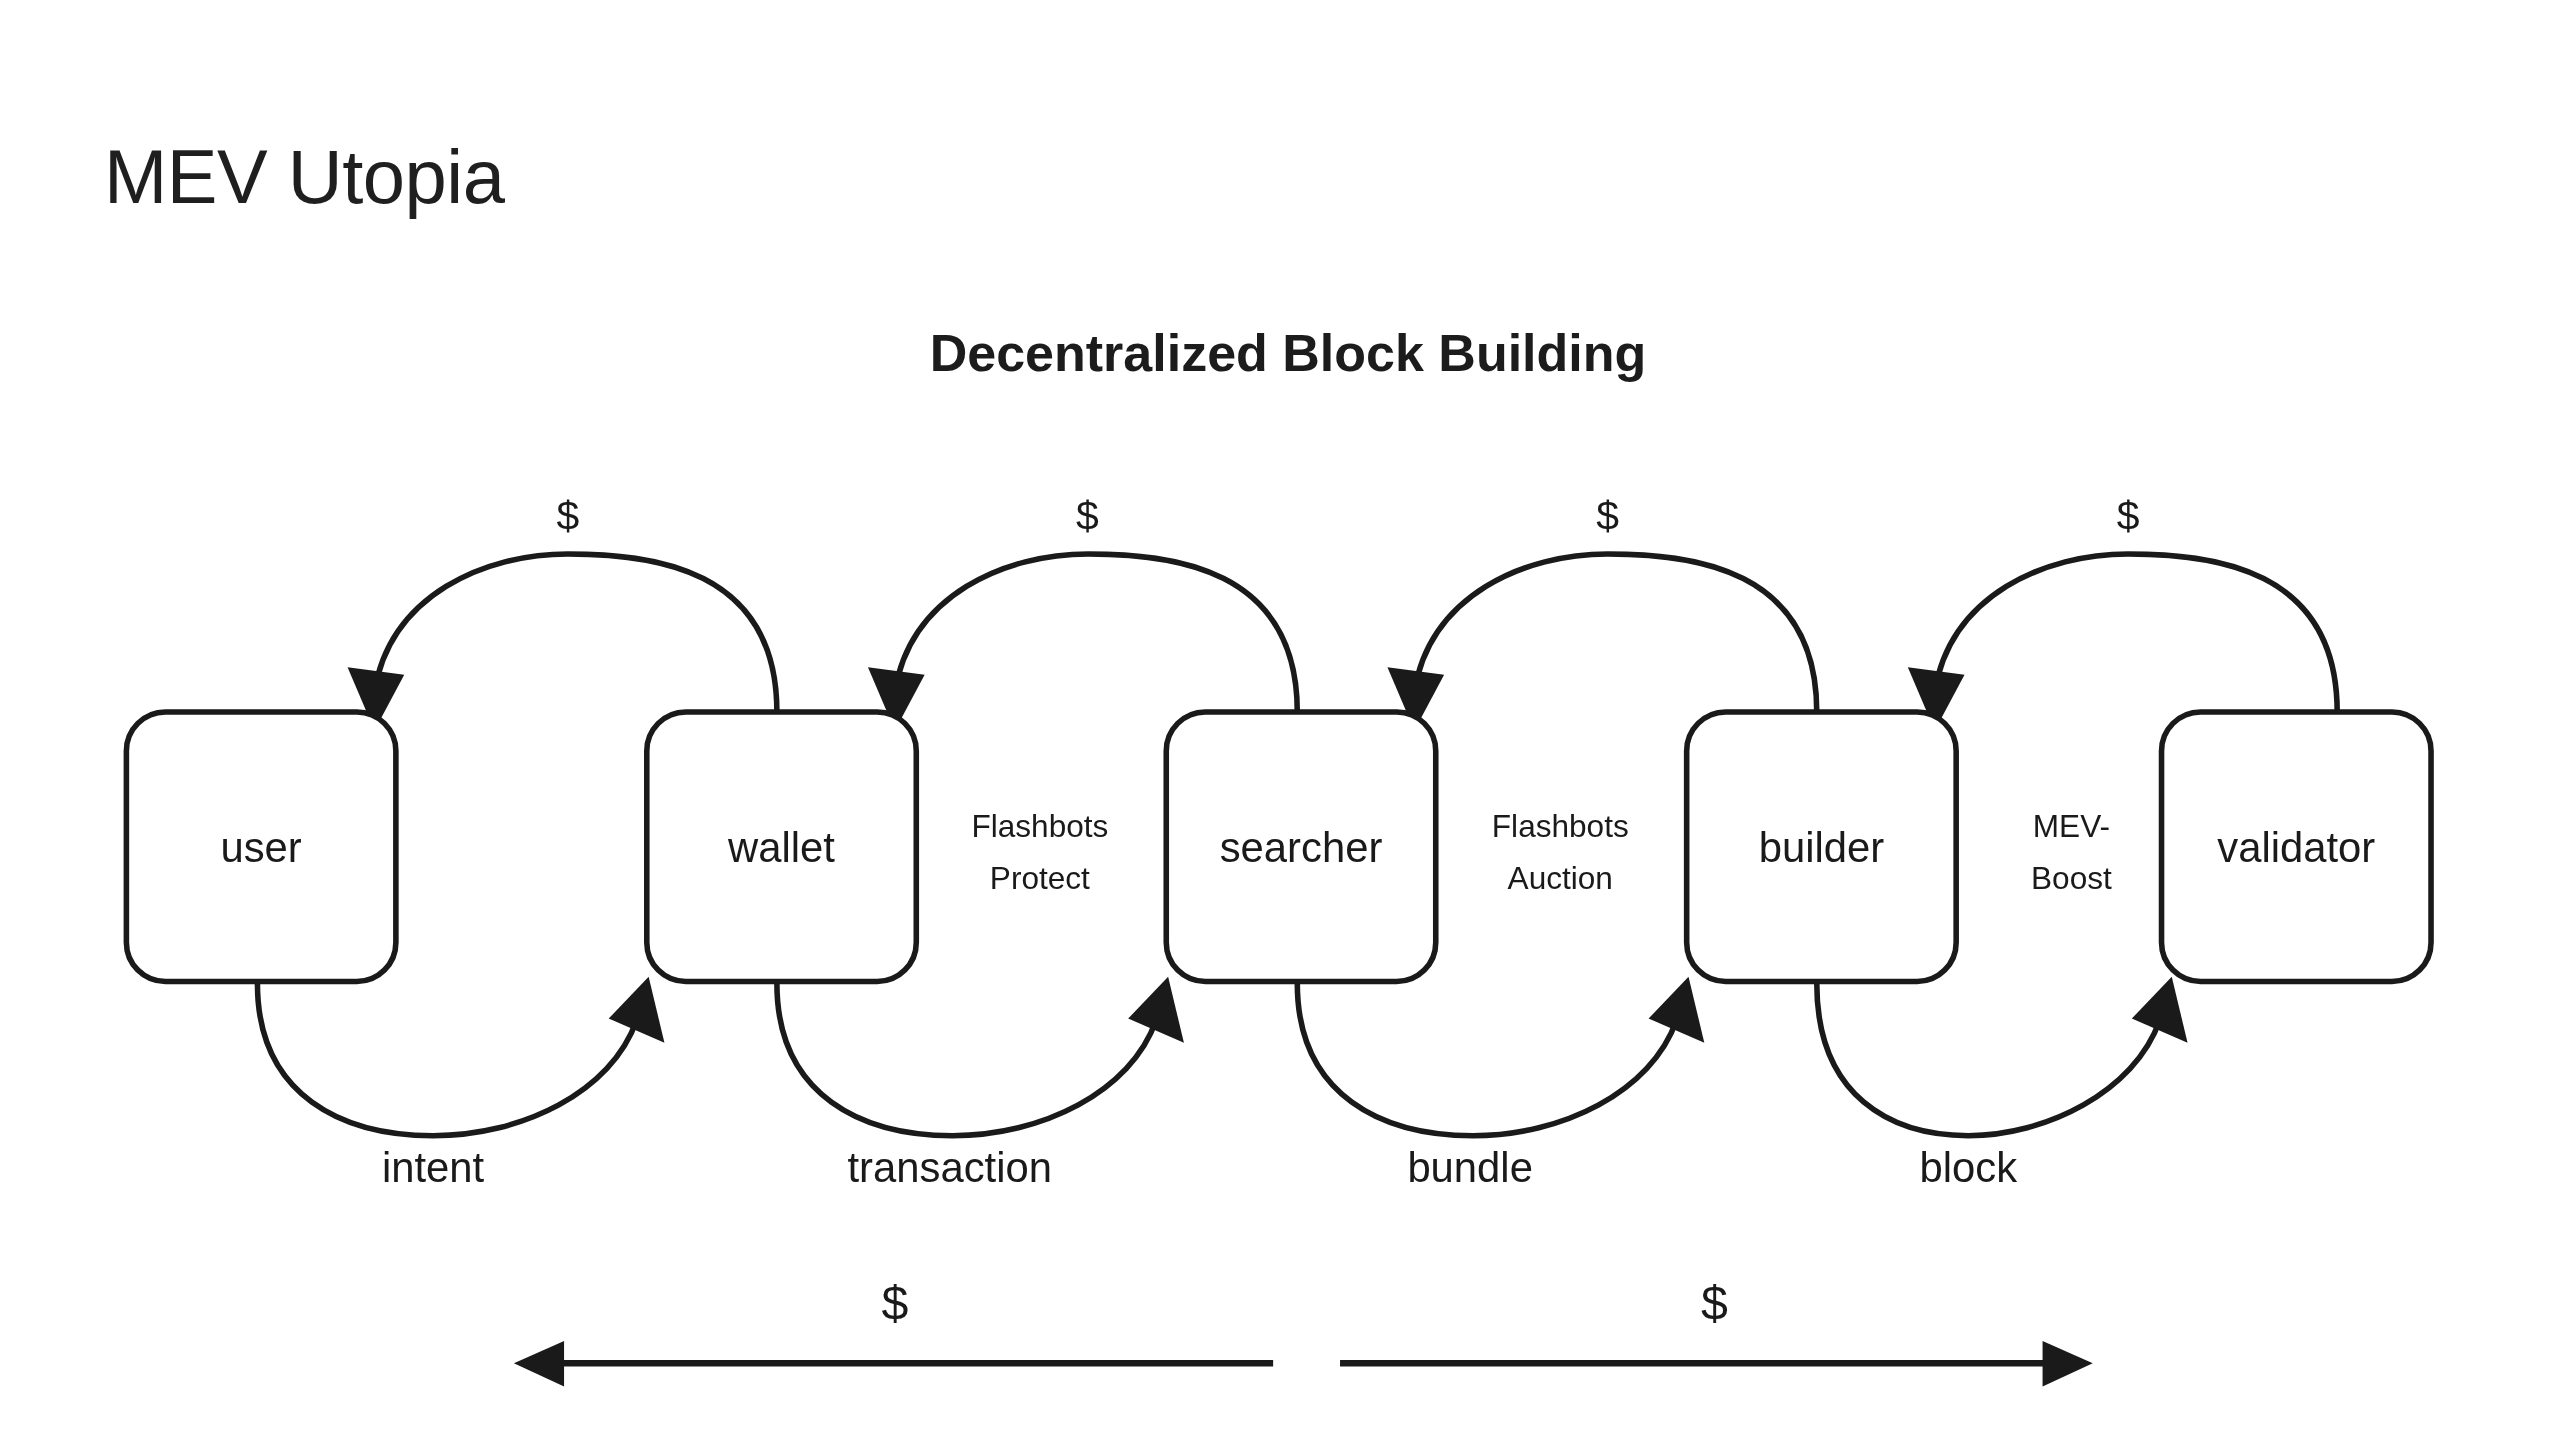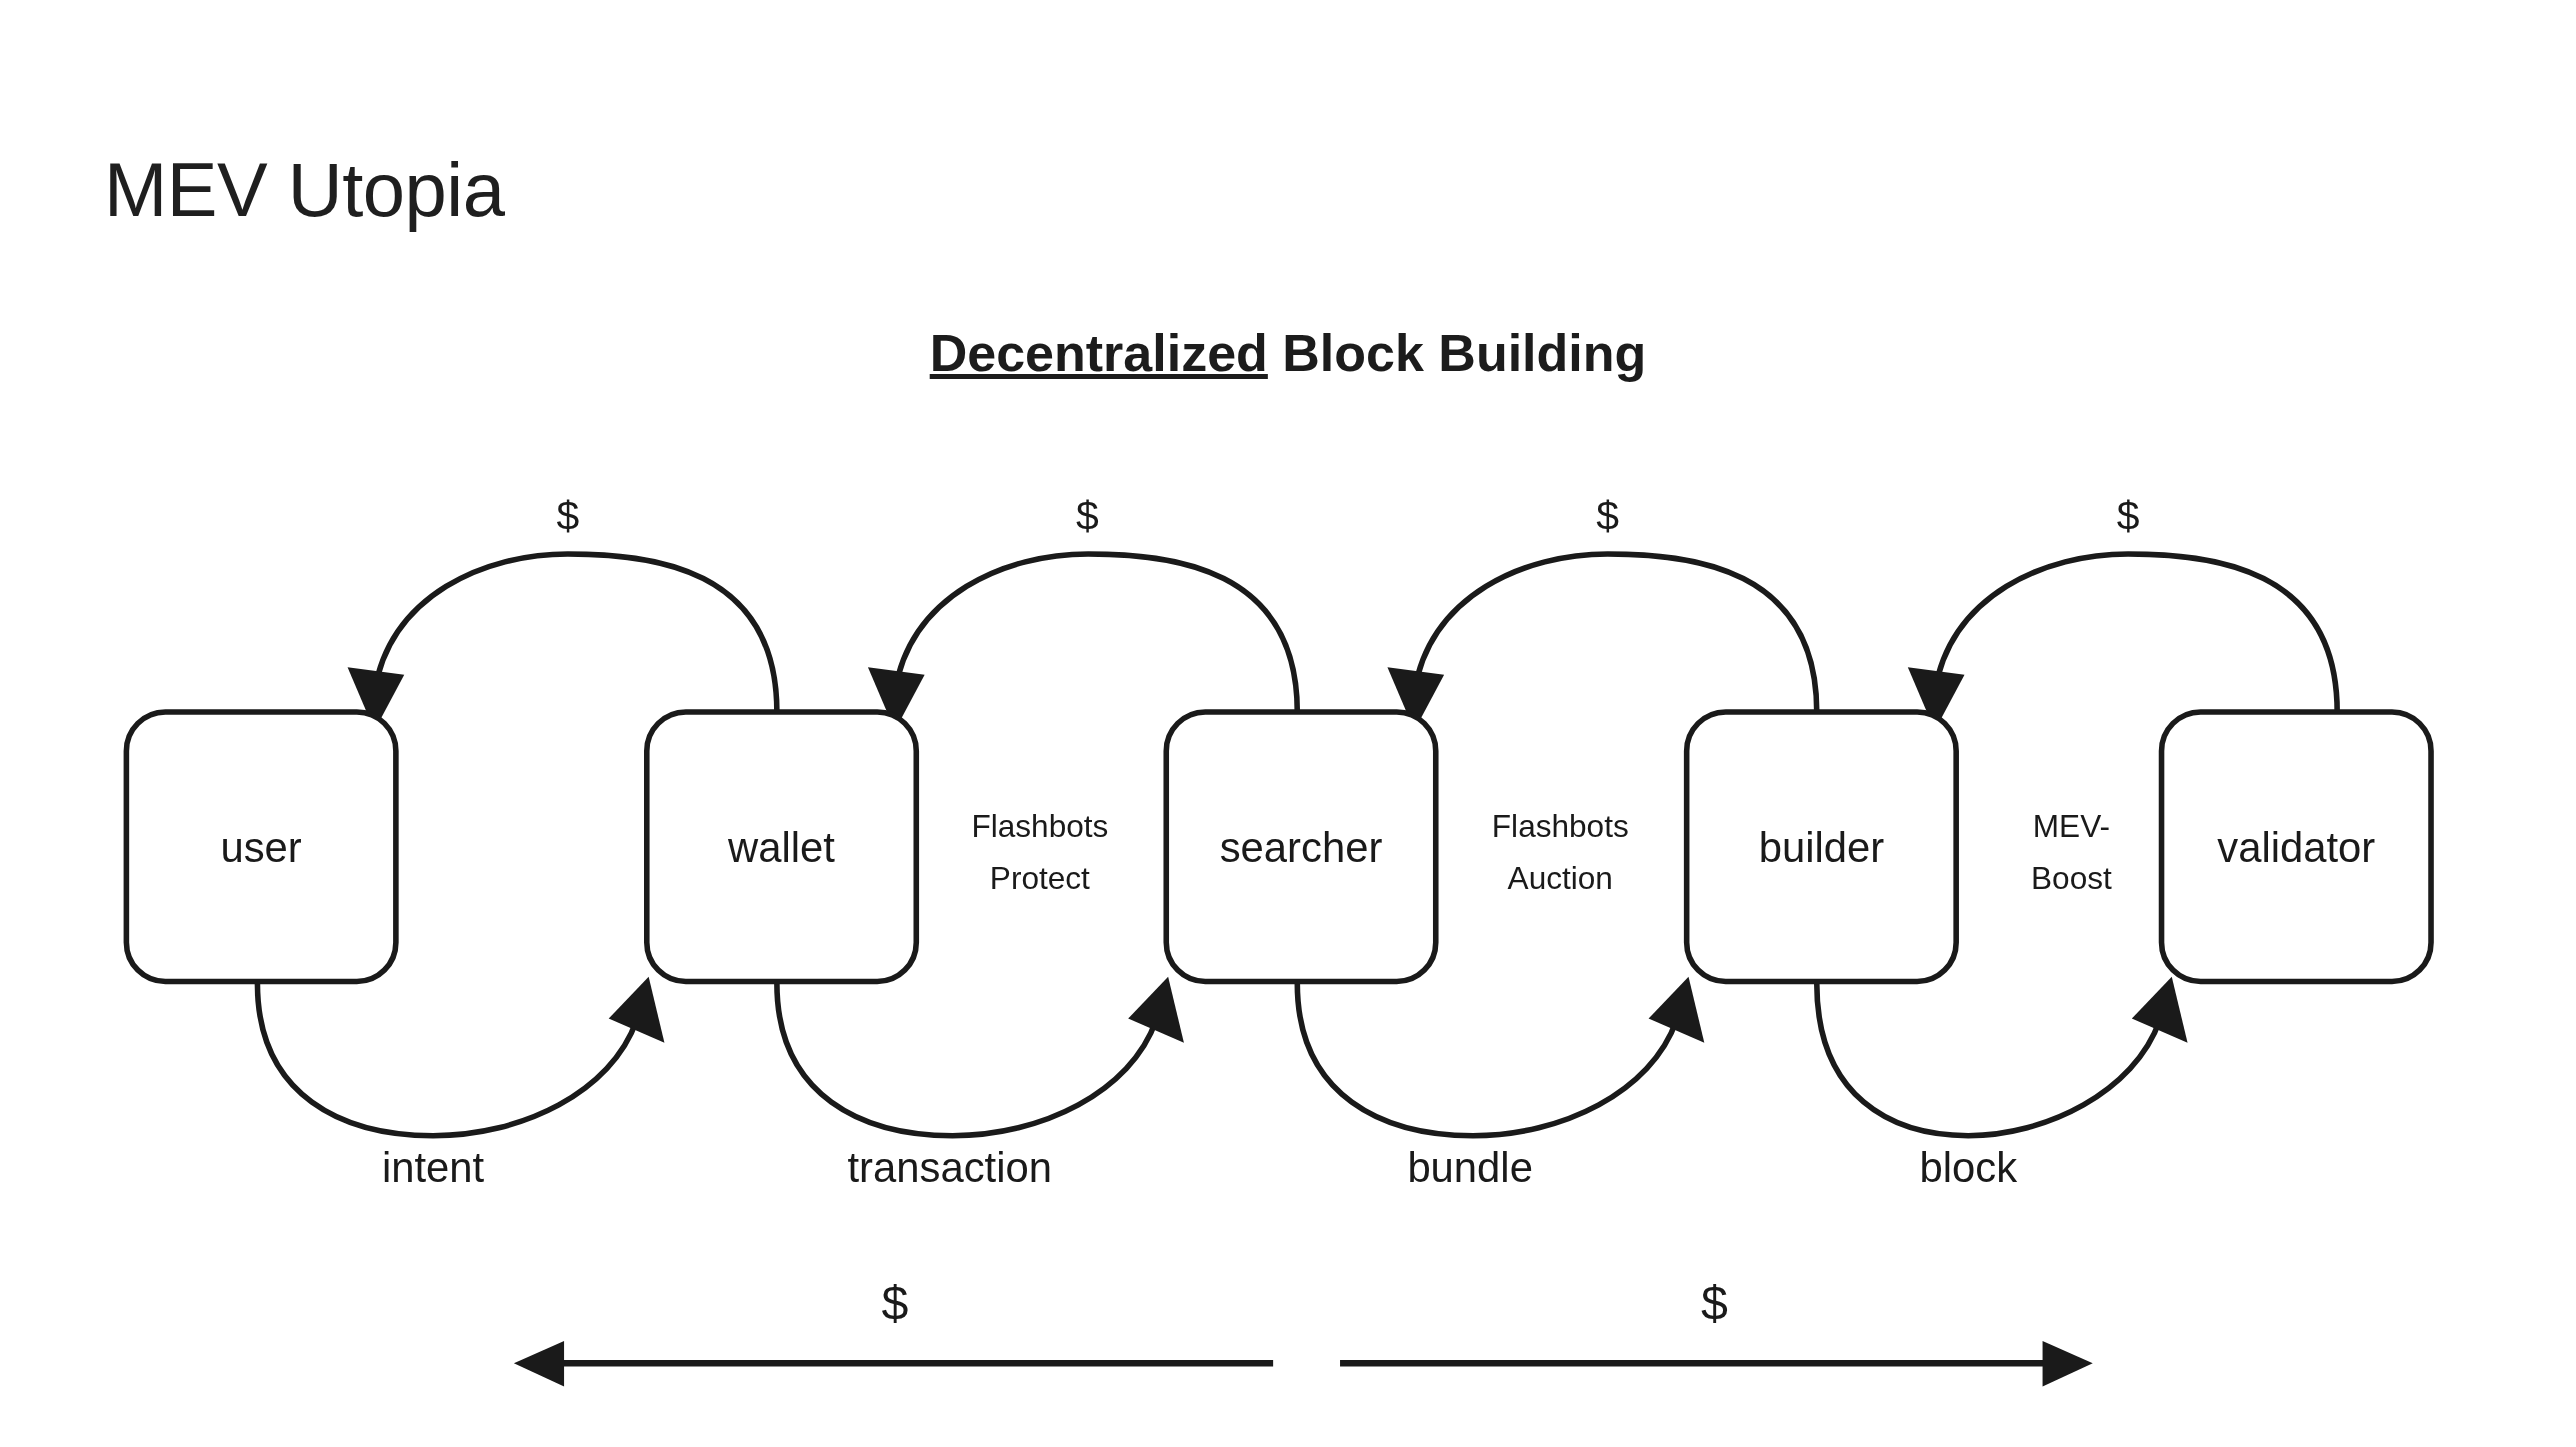--- a/index.html
+++ b/index.html
@@ -11,38 +11,38 @@
     width: 2576px;
     height: 1448px;
     font-family: "Liberation Sans", sans-serif;
     color: #1a1a1a;
     overflow: hidden;
     position: relative;
   }
   #page-title {
     position: absolute;
     left: 104px;
-    top: 146px;
+    top: 133px;
     font-size: 76px;
     font-weight: 400;
     letter-spacing: -0.5px;
     color: #1f1f1f;
     white-space: nowrap;
   }
   #subtitle {
     position: absolute;
     left: 0;
     right: 0;
     top: 323px;
     text-align: center;
     font-size: 52px;
     color: #1c1c1c;
     white-space: nowrap;
   }
-  #subtitle .strong { font-weight: 700; text-decoration: underline; }
+  #subtitle .strong { font-weight: 700; }
   #subtitle .normal { font-weight: 700; }
   #diagram-svg {
     position: absolute;
     left: 0;
     top: 0;
   }
   .node-label {
     font-family: "Liberation Sans", sans-serif;
     font-size: 45px;
     fill: #1a1a1a;

